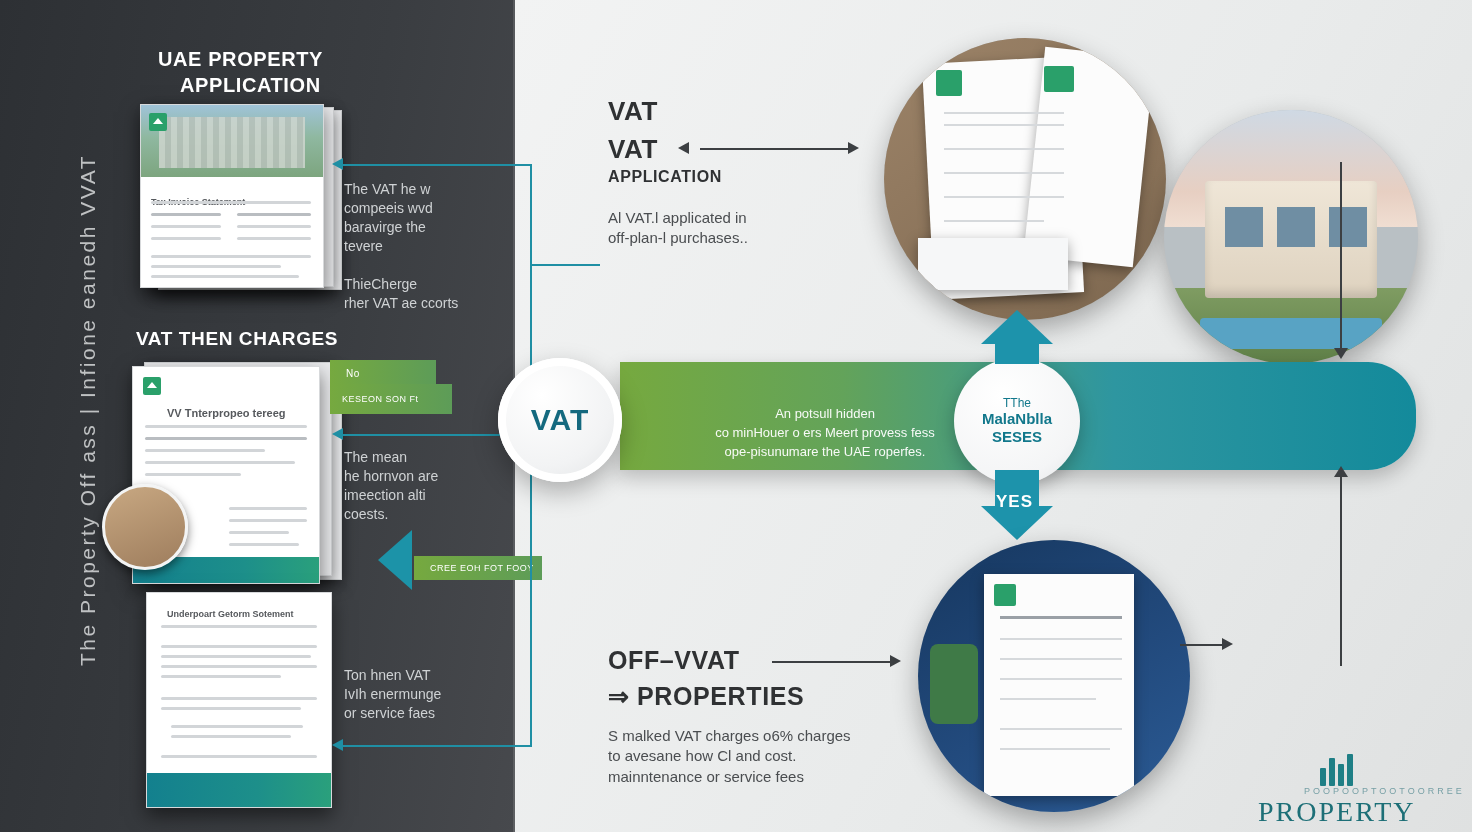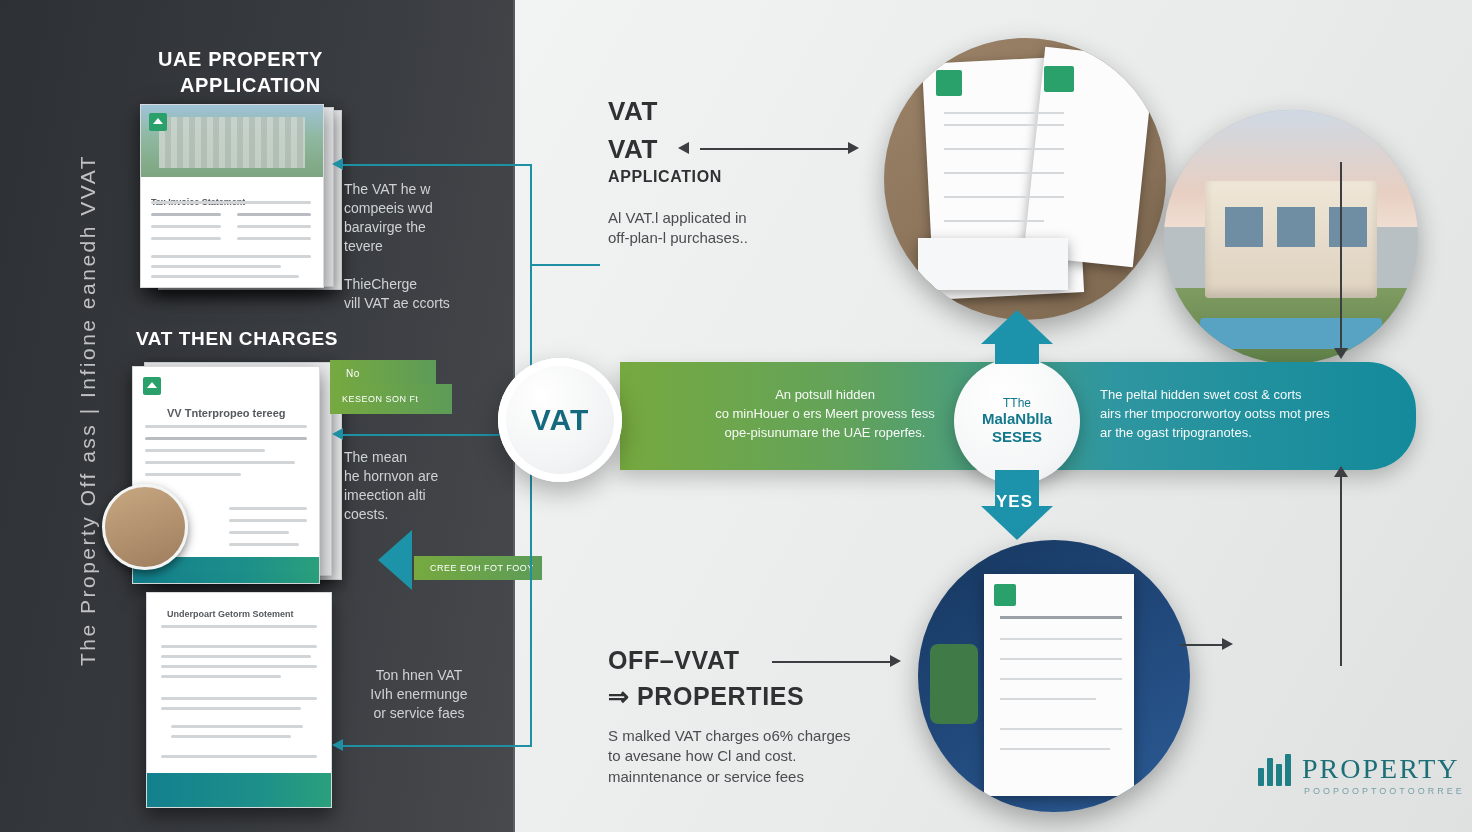--- a/index.html
+++ b/index.html
@@ -247,20 +247,21 @@
     border-radius: 0 48px 48px 0;
     background: linear-gradient(90deg,#76a93f 0%,#63a35a 28%,#2e96a0 62%,#138a9b 100%);
     box-shadow: 0 8px 20px rgba(0,0,0,.22);
   }
   .ribbon-text {
     position: absolute;
     color: #ffffff;
     font-size: 13px;
     line-height: 1.45;
     opacity: .95;
+    margin-top: 19px;
   }
   .mid-bubble {
     position: absolute;
     border-radius: 50%;
     background: radial-gradient(circle at 38% 30%, #ffffff 0%, #f4f5f6 70%, #e2e4e6 100%);
     box-shadow: 0 6px 18px rgba(0,0,0,.25);
     display: flex;
     align-items: center;
     justify-content: center;
     flex-direction: column;
@@ -400,21 +401,21 @@
       <div class="doc-line" style="left:10px; top:160px; width:130px;"></div>
       <div class="doc-line" style="left:10px; top:170px; width:148px;"></div>
     </div>
   </div>
 
   <div class="body-text" style="left: 344px; top: 180px; width: 140px; white-space: pre-line;">The VAT he w
 compeeis wvd
 baravirge the
 tevere</div>
   <div class="body-text" style="left: 344px; top: 275px; width: 150px; white-space: pre-line;">ThiеCherge
-vill VAT ae ccorts</div>
+rher VAT ae ccorts</div>
 
   <div class="heading light" style="left:136px; top:328px; font-size:19px;">VAT  THEN CHARGES</div>
 
   <div class="doc-stack" style="left:132px; top:358px; width:200px; height:228px;">
     <div class="doc-shadow" style="left:22px; top:8px; width:186px; height:212px;"></div>
     <div class="doc-shadow" style="left:12px; top:4px; width:186px; height:212px;"></div>
     <div class="doc-page" style="left:0px; top:8px; width:186px; height:216px;">
       <div class="doc-logo" style="left:10px; top:10px;"></div>
       <div class="doc-title-txt" style="left:34px; top:40px; font-size:11px;">VV Tnterpropeo tereeg</div>
       <div class="doc-line" style="left:12px; top:58px; width:162px;"></div>
@@ -451,21 +452,21 @@
       <div class="doc-line" style="left:14px; top:82px; width:120px;"></div>
       <div class="doc-line" style="left:14px; top:104px; width:156px;"></div>
       <div class="doc-line" style="left:14px; top:114px; width:140px;"></div>
       <div class="doc-line" style="left:24px; top:132px; width:132px;"></div>
       <div class="doc-line" style="left:24px; top:142px; width:120px;"></div>
       <div class="doc-line" style="left:14px; top:162px; width:156px;"></div>
       <div class="doc-band"></div>
     </div>
   </div>
 
-  <div class="body-text" style="left: 344px; top: 666px; width: 150px; white-space: pre-line; text-align: center;">Ton hnen VAT
+  <div class="body-text" style="left: 344px; top: 666px; width: 150px; white-space: pre-line;">Ton hnen VAT
 IvIh enermunge
 or service faes</div>
 
   <div class="arrow-line teal" style="left:342px; top:164px; width:190px;"></div>
   <div class="arrow-head ah-left" style="left:332px; top:158px;"></div>
 
   <div class="arrow-line teal" style="left:342px; top:434px; width:188px;"></div>
   <div class="arrow-head ah-left" style="left:332px; top:428px;"></div>
 
   <div class="arrow-line teal" style="left:342px; top:745px; width:190px;"></div>
@@ -506,23 +507,20 @@
     <div class="cp-pool"></div>
   </div>
 
   <div class="arrow-line" style="left:1340px; top:162px; width:2px; height:188px;"></div>
   <div class="arrow-head ah-down" style="left:1334px; top:348px;"></div>
 
   <div class="ribbon" style="left:620px; top:362px; width:796px; height:108px;"></div>
   <div class="ribbon-text" style="left: 700px; top: 386px; width: 250px; text-align: center; white-space: pre-line;">An potsull hidden
 co minНouer o ers Meert provess fess
 ope-pisunumare the UAE roperfes.</div>
-  <div class="ribbon-text" style="left: 1100px; top: 386px; width: 300px; white-space: pre-line;">The peltal hidden swet cost &amp;  corts
-airs rher tmpocrorwortoy ootss mot pres
-ar the ogast tripogranotes.</div>
 
   <div class="vat-badge" style="left:498px; top:358px; width:124px; height:124px; font-size:30px;">
     <span>VAT</span>
   </div>
 
   <div class="mid-bubble" style="left:954px; top:358px; width:126px; height:126px;">
     <span style="font-size:12px; font-weight:normal;">TThe</span>
     <span>MalaNblla</span>
     <span>SESES</span>
   </div>
@@ -556,21 +554,21 @@
     <div class="cp-chip" style="left:12px; top:104px; width:48px; height:80px; background:#3f7a47; border-radius:8px;"></div>
   </div>
 
   <div class="arrow-line" style="left:1180px; top:644px; width:44px;"></div>
   <div class="arrow-head ah-right" style="left:1222px; top:638px;"></div>
 
 
   <div class="arrow-line" style="left:1340px; top:474px; width:2px; height:192px;"></div>
   <div class="arrow-head ah-up" style="left:1334px; top:466px;"></div>
 
-  <div class="brand" style="left:1258px; top:752px;">
+  <div class="brand" style="left:1258px; top:752px;flex-direction:column;">
     <div class="brand-mark">
       <i style="left:0; height:18px;"></i>
       <i style="left:9px; height:28px;"></i>
       <i style="left:18px; height:22px;"></i>
       <i style="left:27px; height:32px;"></i>
     </div>
     <div class="brand-name">PROPERTY</div>
   </div>
   <div class="brand-sub" style="left:1304px; top:786px;">POOPOOPTOOTOORREE</div>
 

